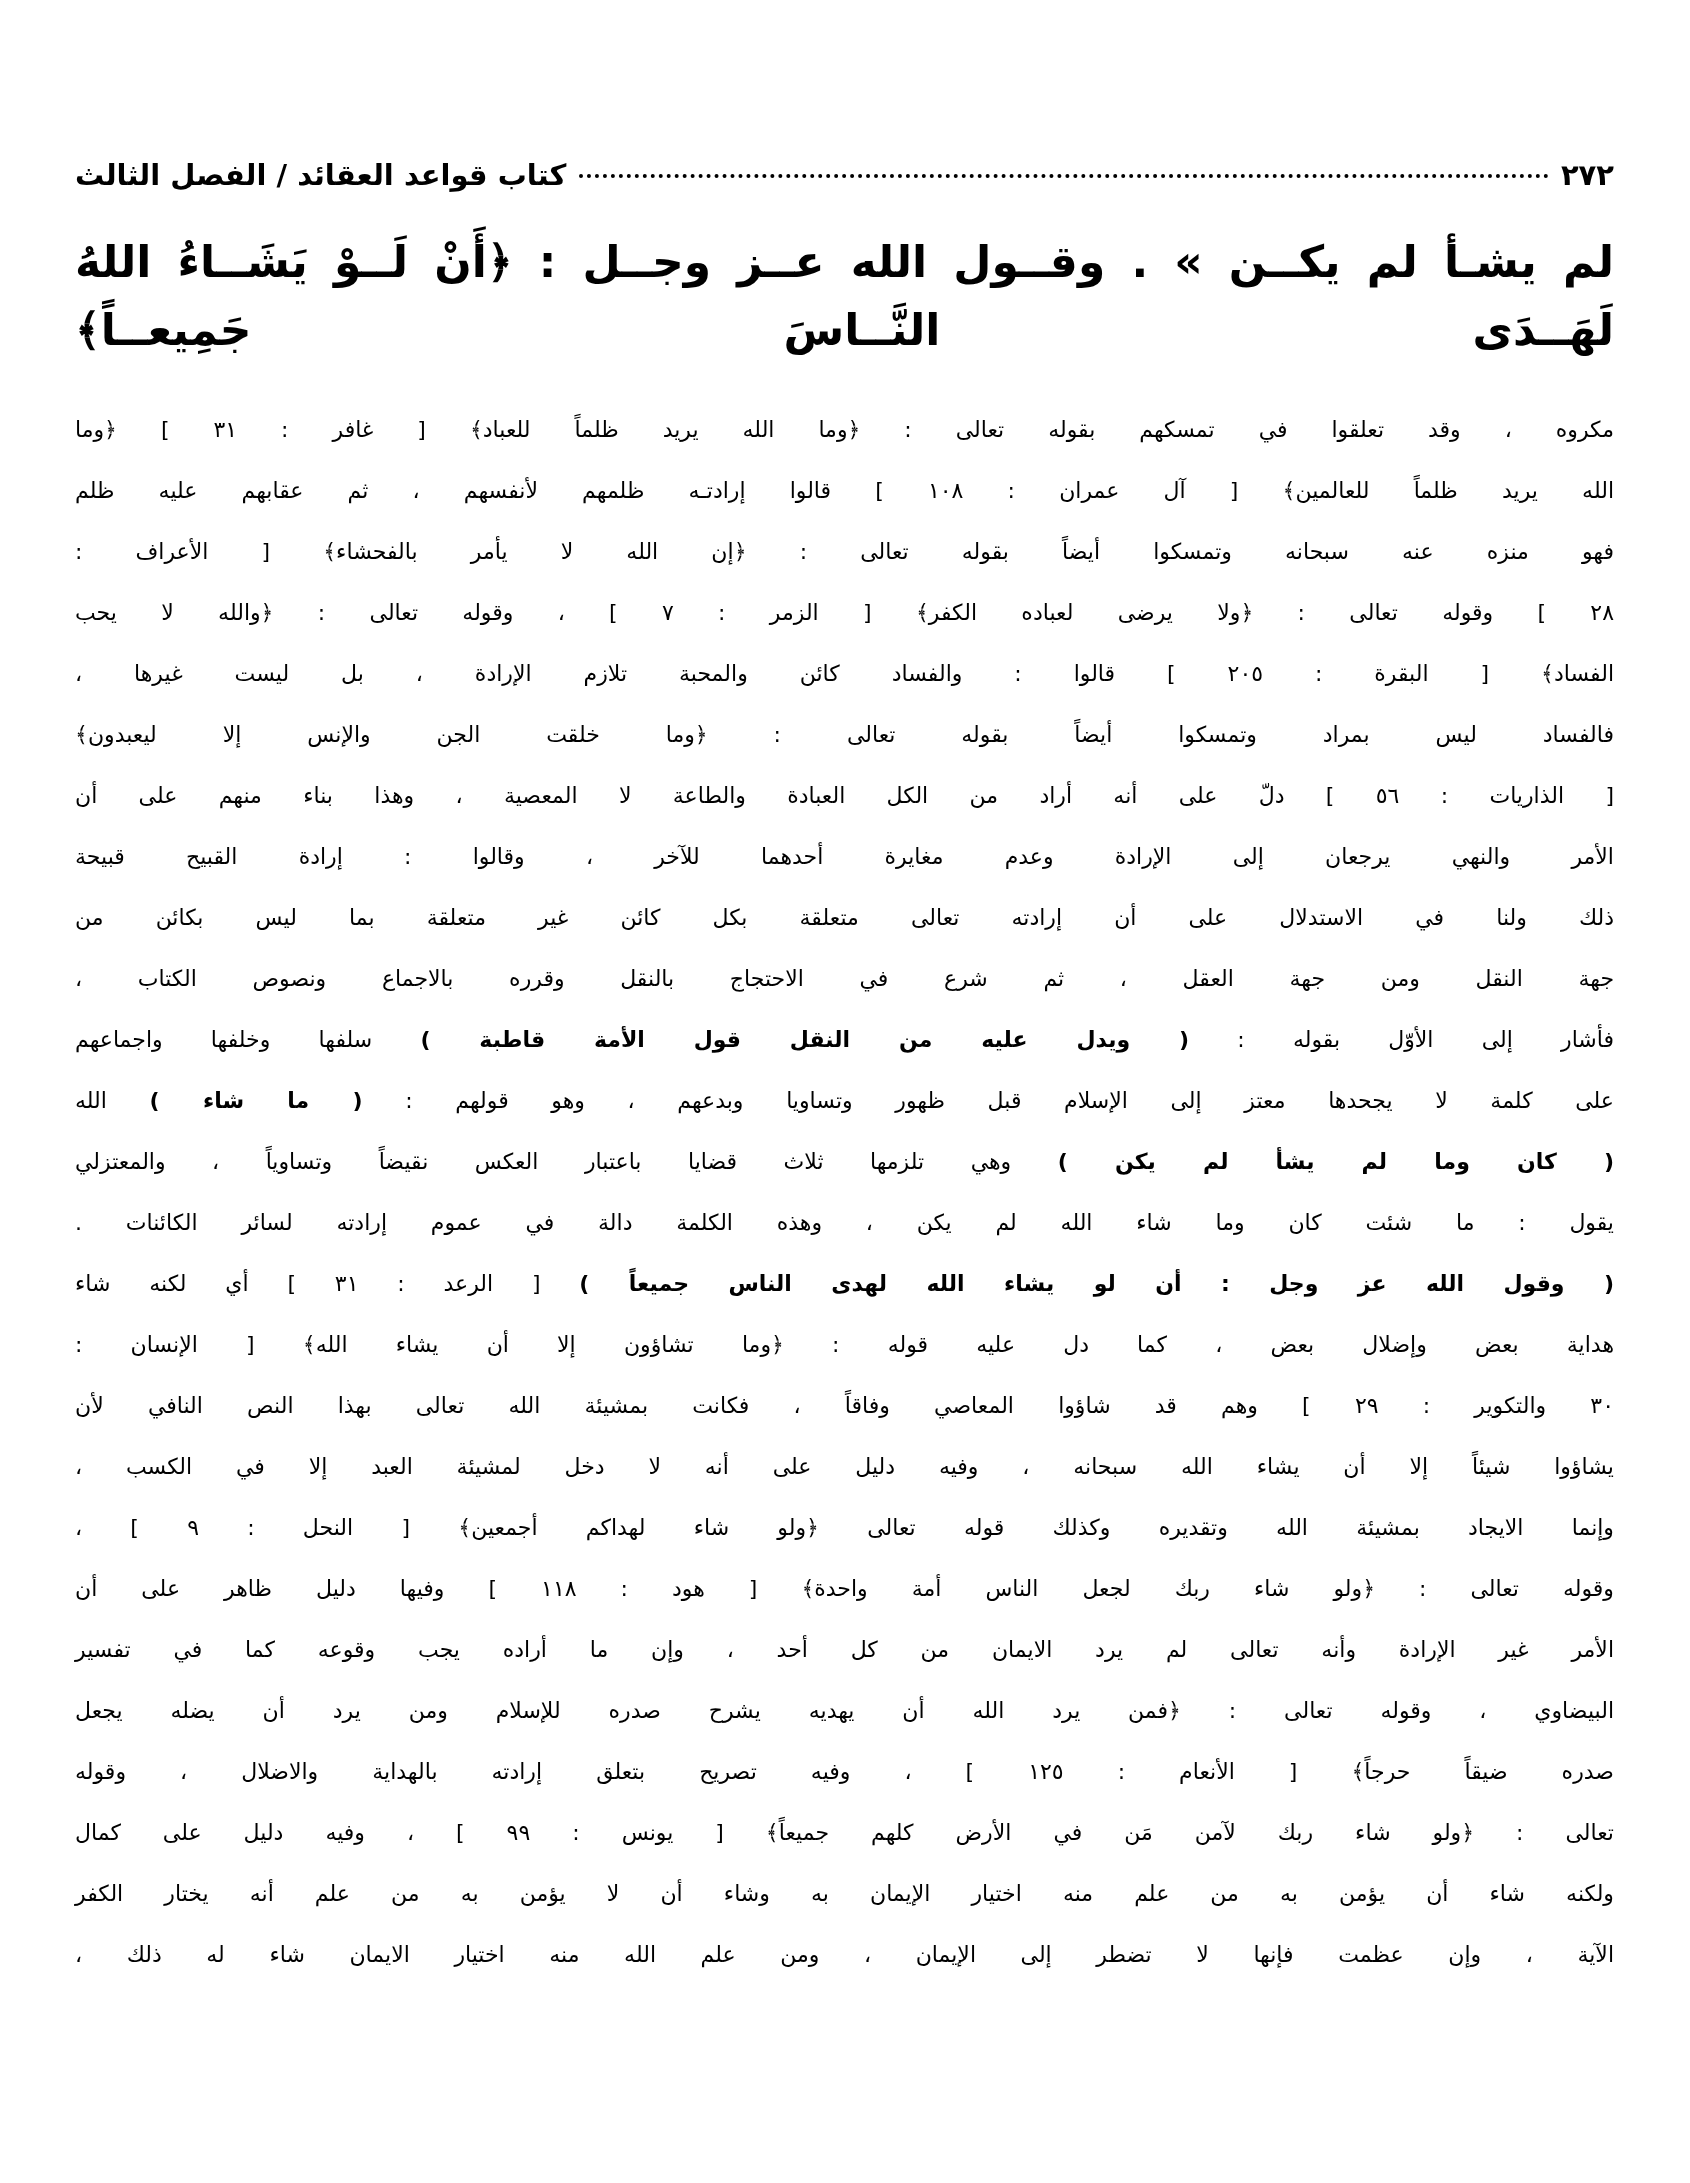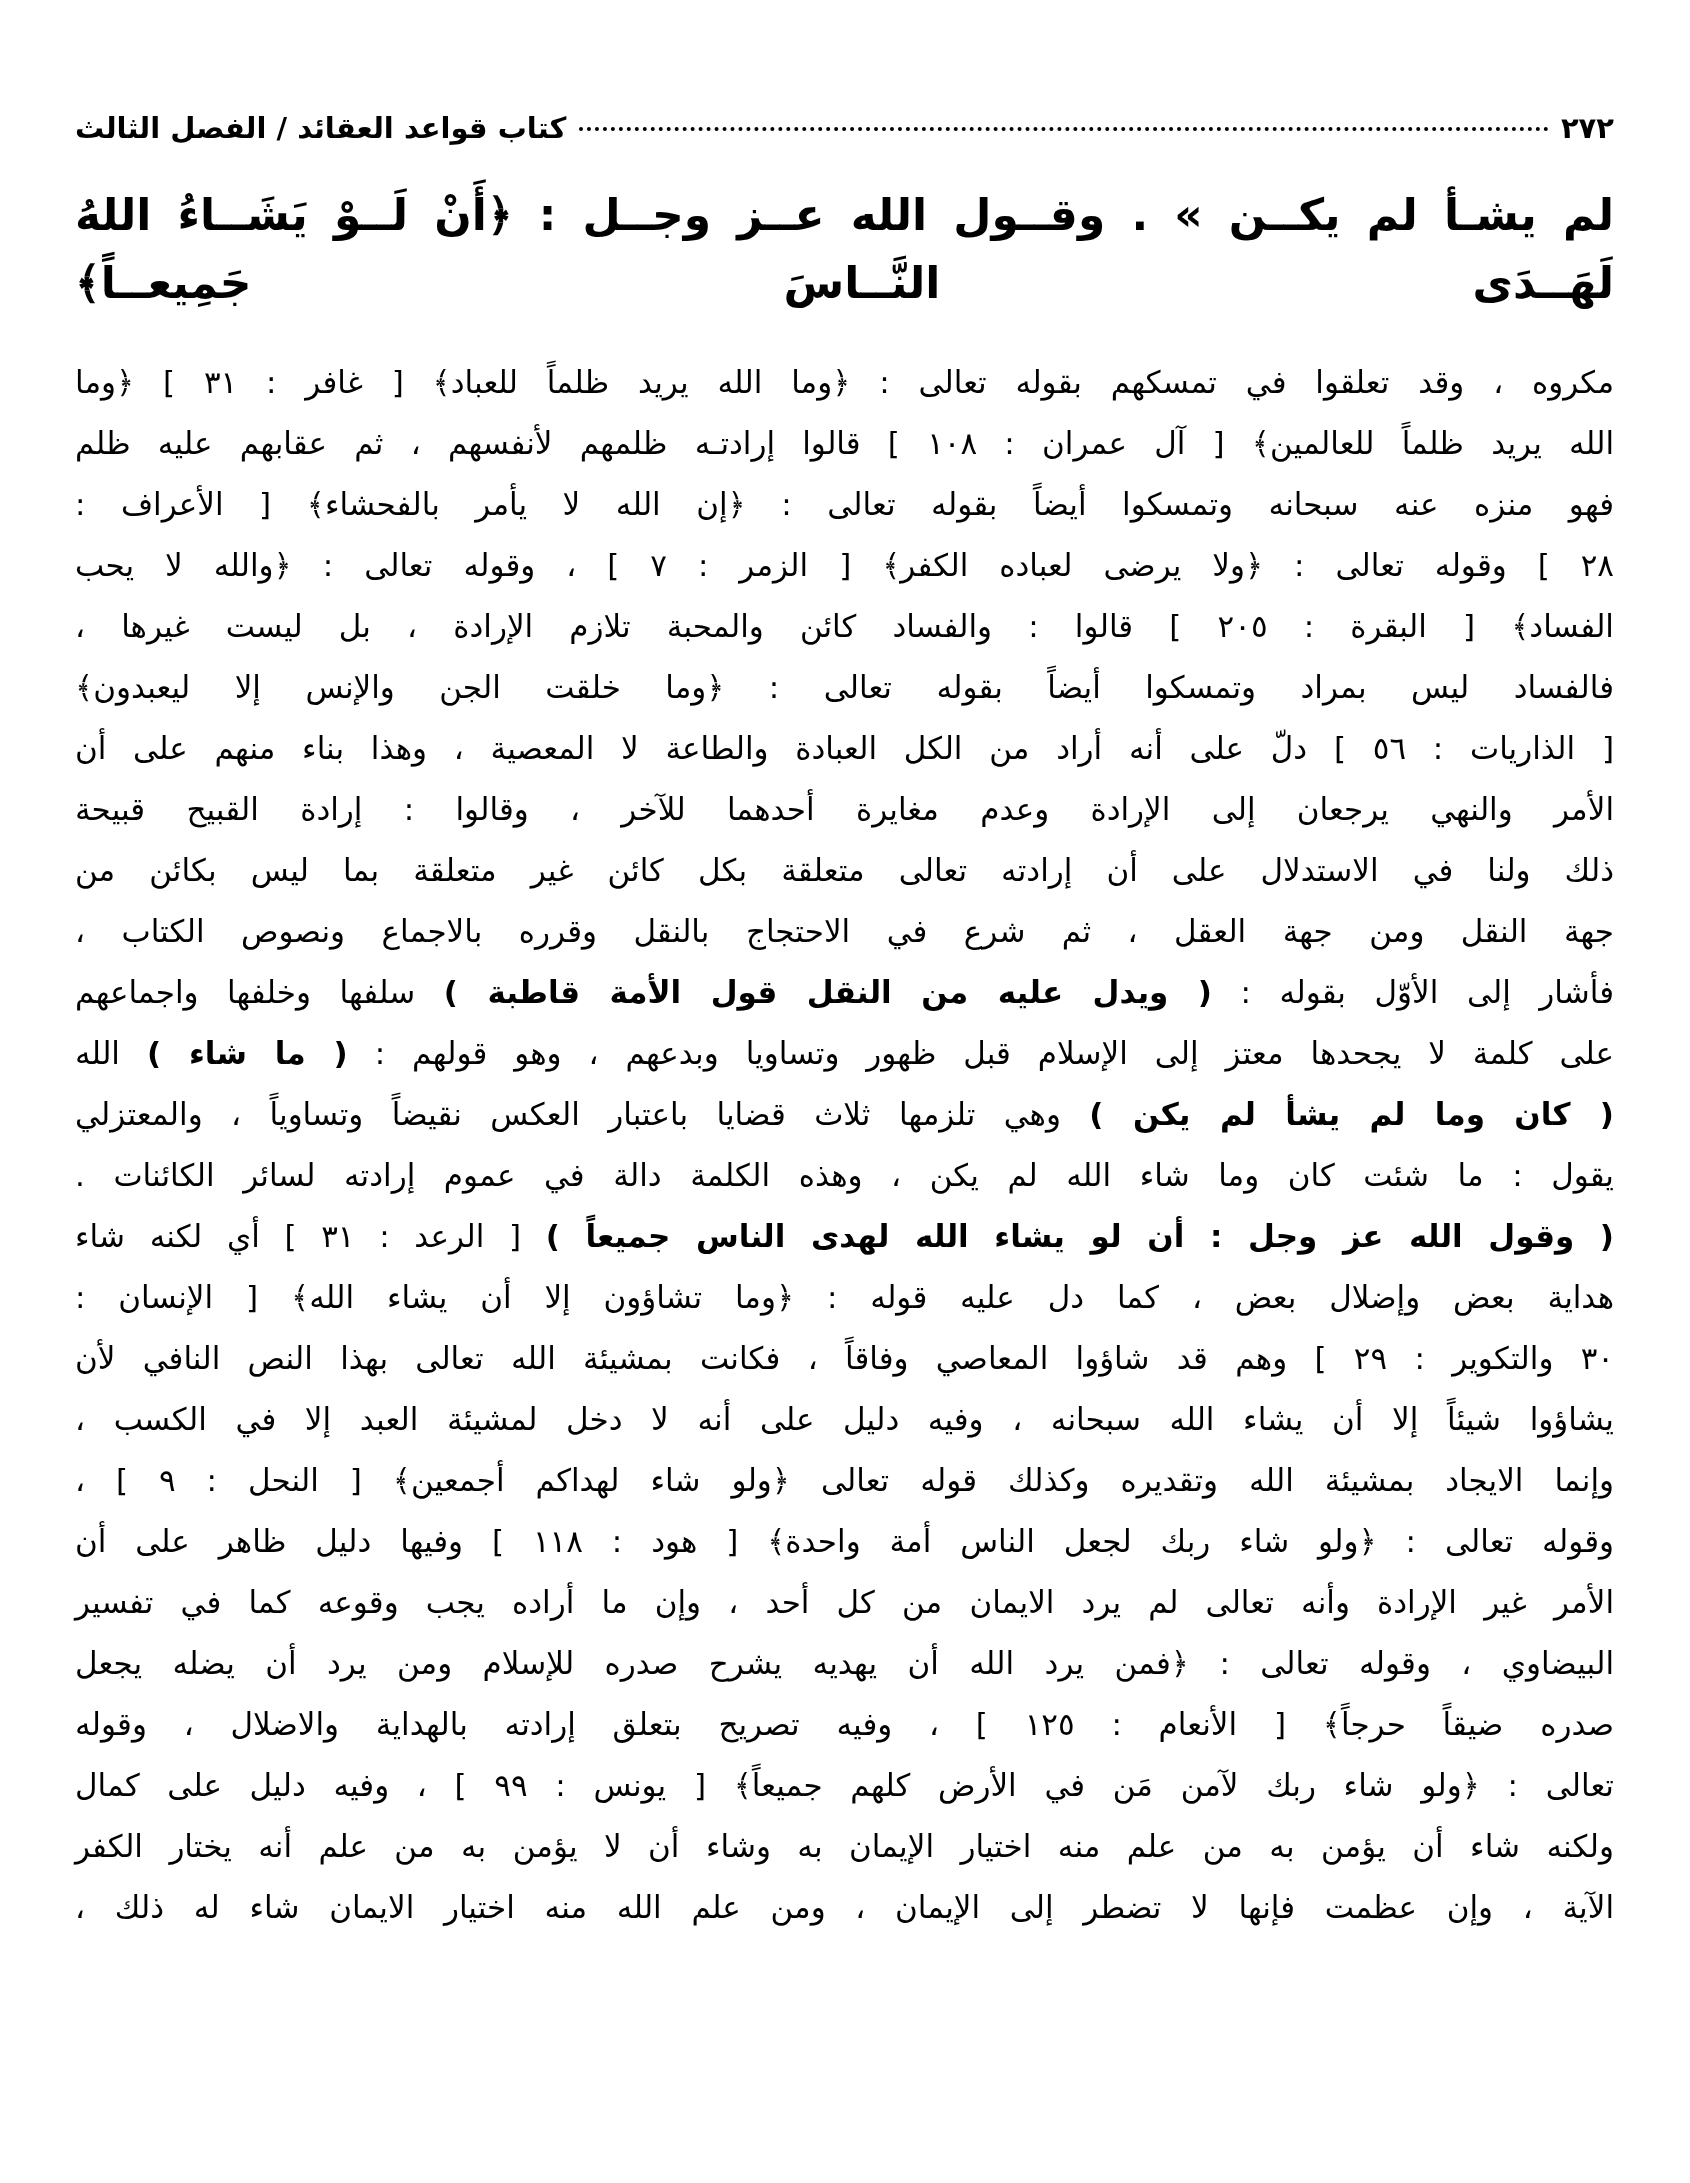--- a/index.html
+++ b/index.html
@@ -27,34 +27,34 @@
     white-space: nowrap;
   }
   .header .pagenum { flex: 0 0 auto; letter-spacing: 2.6px; text-align: right; }
   .header .leader {
     flex: 1 1 auto;
     border-bottom: 4.8px dotted #000;
     margin: 0 12.2px;
     transform: translateY(-7px);
     height: 0;
   }
-  .header .title { flex: 0 0 auto; }
+  .header .title { flex: 0 0 auto; margin-top: 47px; }
   .lead {
     margin-top: 36px;
     font-size: 44px;
     font-weight: bold;
     text-align: justify;
     text-align-last: justify;
     line-height: 1.55;
   }
   .body-text {
     margin-top: 35px;
   }
   .line {
-    font-size: 31px;
+    font-size: 22px;
     line-height: 61px;
     height: 61px;
     text-align: justify;
     text-align-last: justify;
     text-justify: inter-word;
   }
   .line .bold { font-weight: bold; }
 </style>
 </head>
 <body>

